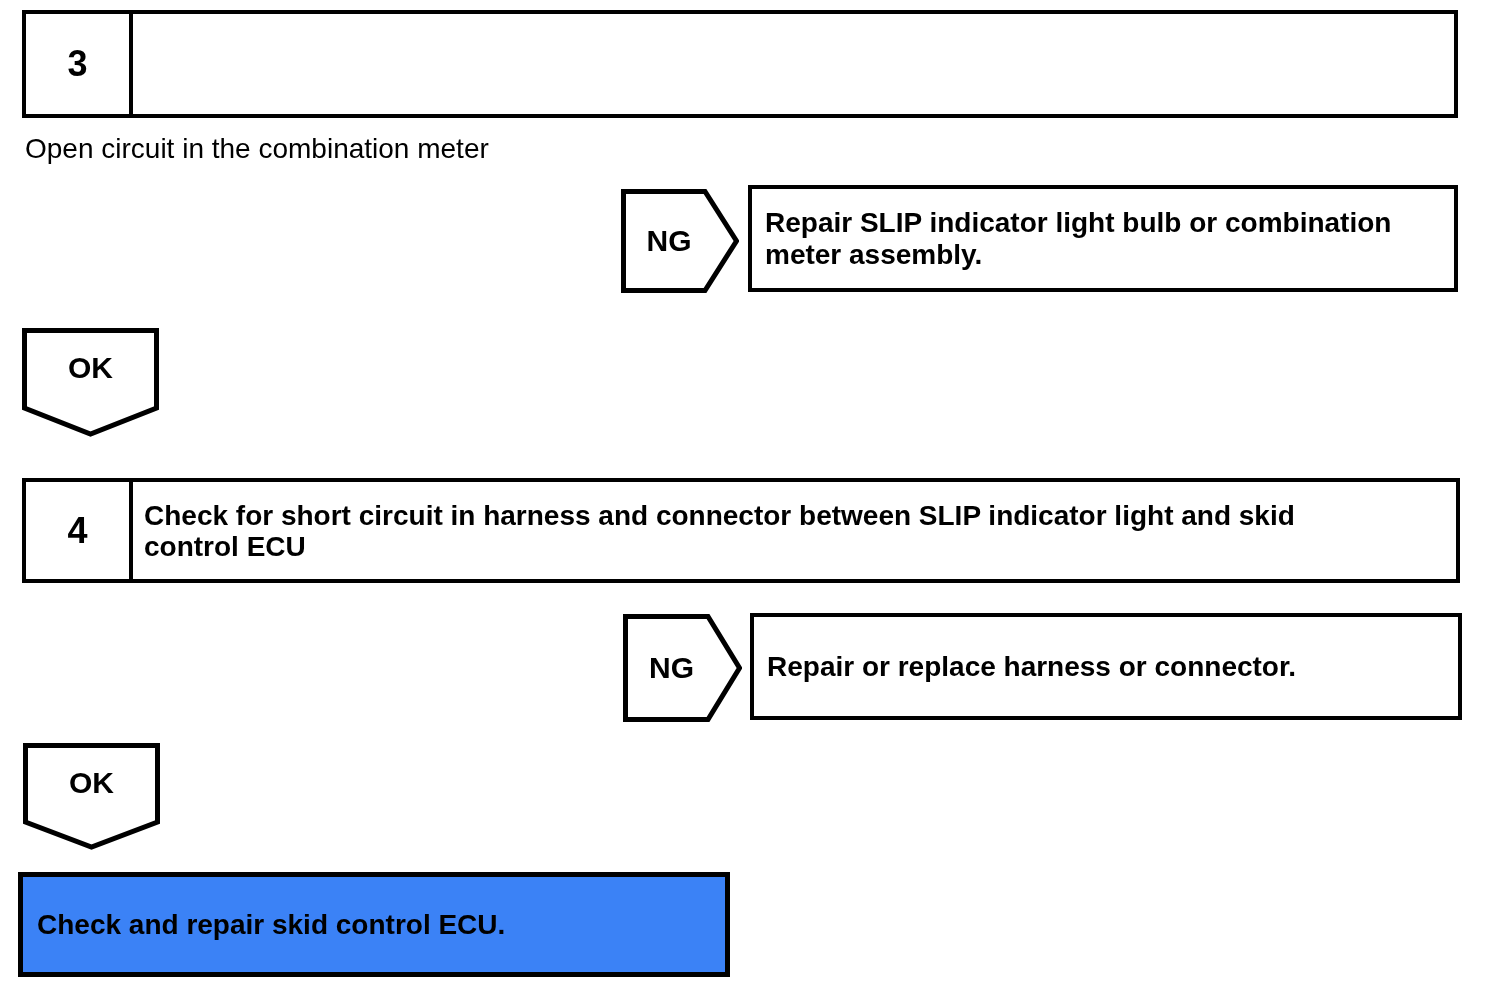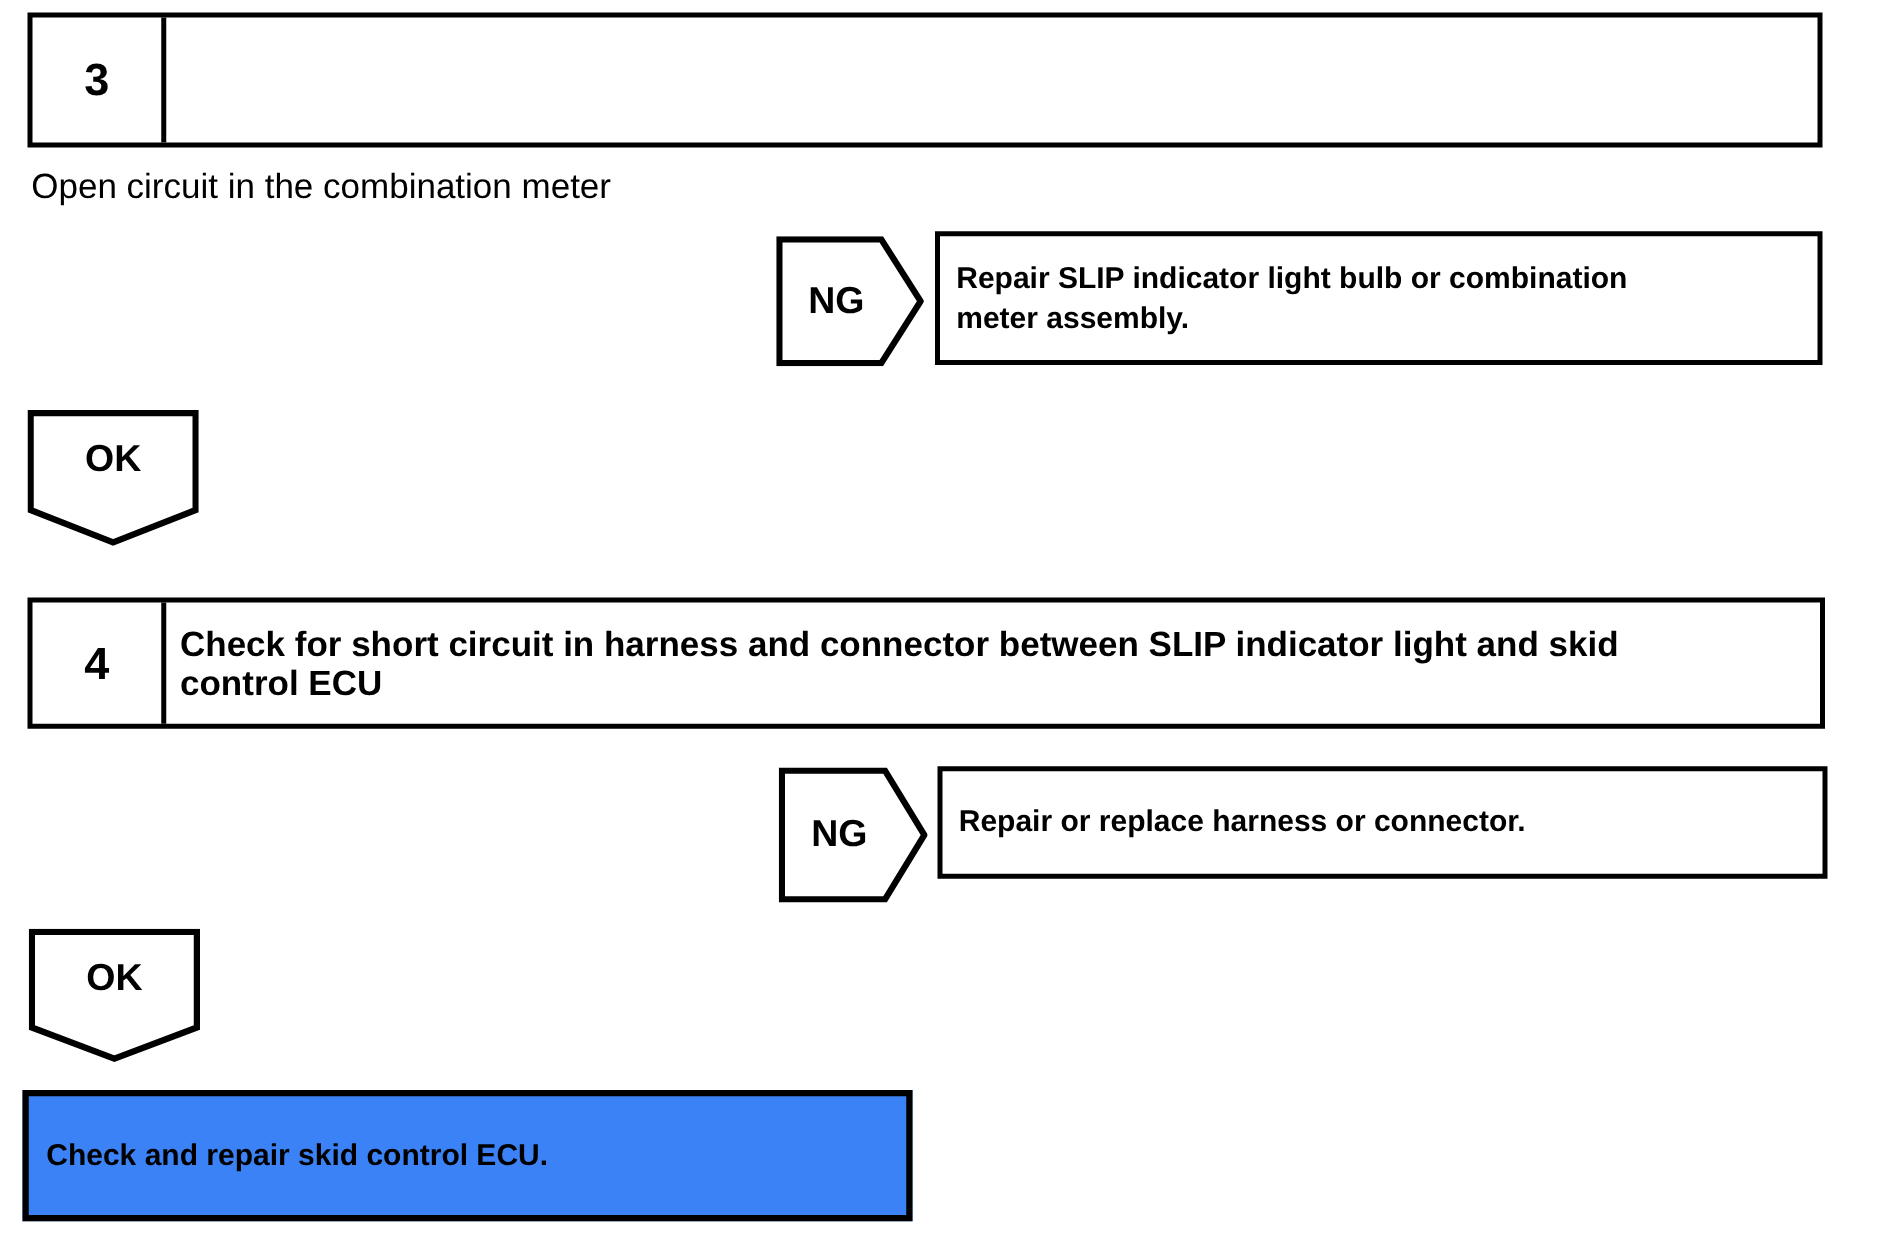--- a/index.html
+++ b/index.html
@@ -67,21 +67,21 @@
   .action-box {
     border: 4px solid #000;
     background: #fff;
     display: flex;
     align-items: center;
     padding-left: 13px;
     padding-right: 10px;
   }
   .action-text {
     font-weight: bold;
-    font-size: 24px;
+    font-size: 28px;
     line-height: 32px;
     white-space: pre-line;
   }
 
   .final-box {
     border: 5px solid #000;
     background: #3b82f6;
     display: flex;
     align-items: center;
     padding-left: 14px;
@@ -123,21 +123,21 @@
 control ECU</div>
   </div>
 
   <div class="shape" style="left:623px; top:614px; width:119px; height:108px;">
     <svg width="119" height="108" viewBox="0 0 119 108">
       <polygon points="2.5,2.5 85,2.5 116.5,54 85,105.5 2.5,105.5" fill="#ffffff" stroke="#000000" stroke-width="5"></polygon>
     </svg>
     <div class="shape-label" style="left:0; top:0; width:97px; height:108px;">NG</div>
   </div>
 
-  <div class="action-box abs" style="left:750px; top:613px; width:712px; height:90px;">
+  <div class="action-box abs" style="left:750px; top:613px; width:712px; height:107px;">
     <div class="action-text">Repair or replace harness or connector.</div>
   </div>
 
   <div class="shape" style="left:23px; top:743px; width:137px; height:107px;">
     <svg width="137" height="107" viewBox="0 0 137 107">
       <polygon points="2.5,2.5 134.5,2.5 134.5,79 68.5,104 2.5,79" fill="#ffffff" stroke="#000000" stroke-width="5"></polygon>
     </svg>
     <div class="shape-label" style="left:0; top:0; width:137px; height:79px;">OK</div>
   </div>
 

